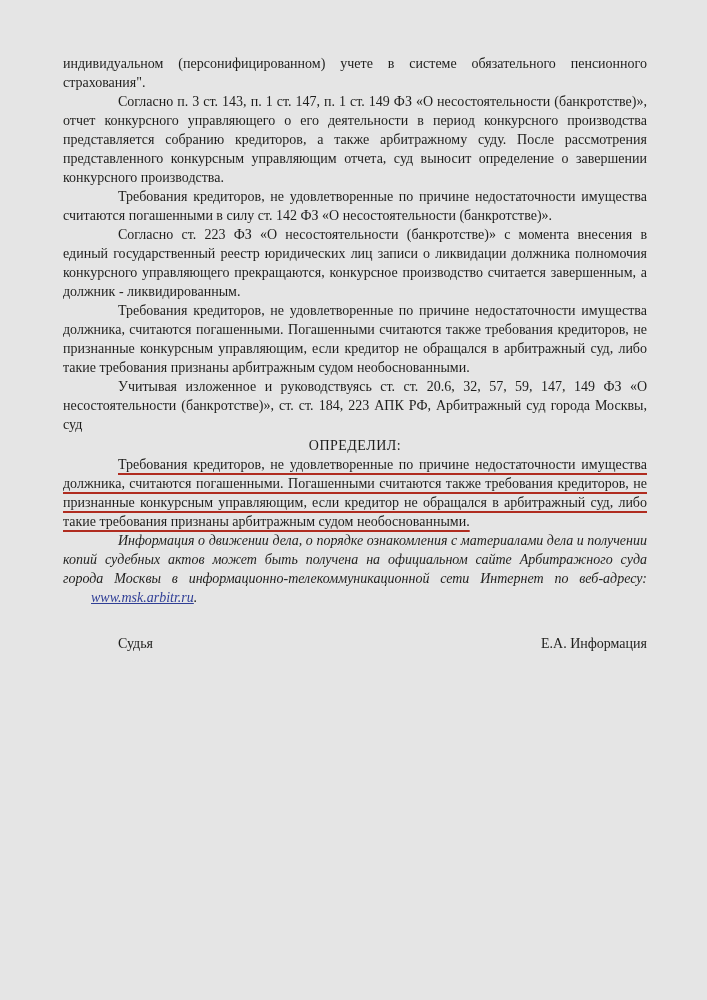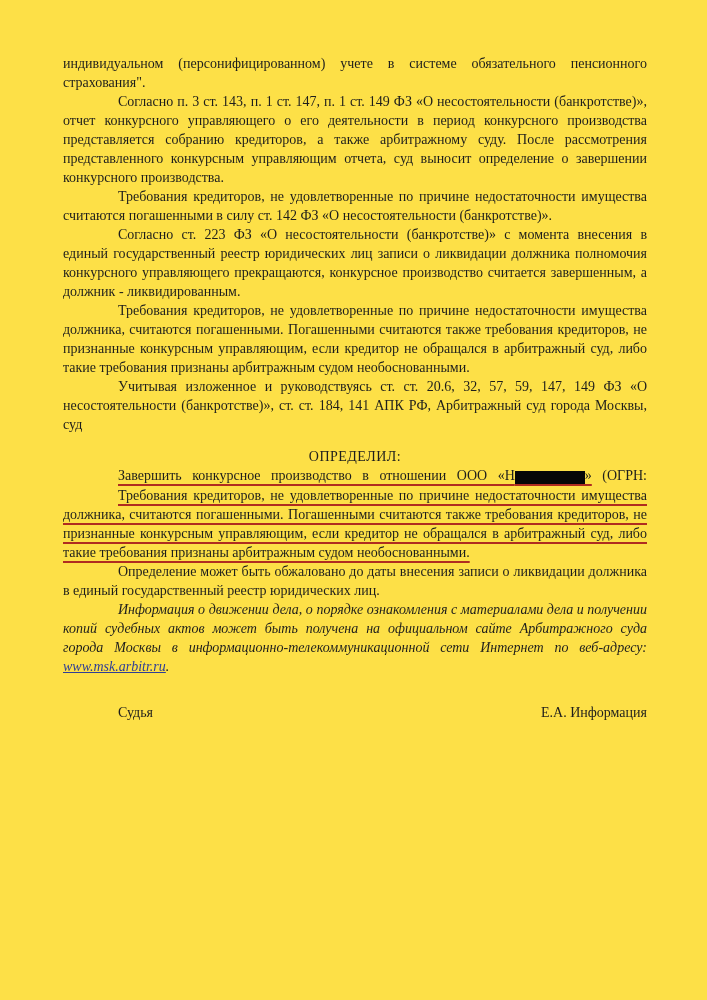--- a/index.html
+++ b/index.html
@@ -7,31 +7,31 @@
     width: 707px;
     height: 1000px;
     background: #fcfcfb;
     overflow: hidden;
   }
   .page {
     box-sizing: border-box;
     width: 707px;
     height: 1000px;
     padding: 54px 60px 0 63px;
-    background: #fde047;
+    background: #e5e5e5;
     color: #1e1e1c;
     font-family: "Liberation Serif", "DejaVu Serif", serif;
     font-size: 14px;
     line-height: 19px;
   }
   p.para { margin: 0; text-align: justify; }
   .ind { text-indent: 55px; }
   .heading {
     text-align: center;
-    margin-top: 13px;
+    margin-top: 2px;
     letter-spacing: 0.5px;
   }
   .line { text-align: justify; }
   .jlast { text-align-last: justify; text-indent: 55px; }
   .u-red {
     text-decoration: underline;
     text-decoration-color: #b02c20;
     text-decoration-thickness: 2px;
     text-underline-offset: 4px;
     text-decoration-skip-ink: none;
@@ -54,20 +54,21 @@
   .r3 { width: 97px; height: 14px; }
   .ub {
     border-bottom: 2px solid #b02c20;
     vertical-align: -6px;
   }
   .italic { font-style: italic; }
   .link {
     color: #2f3e96;
     text-decoration: underline;
     cursor: pointer;
+    margin-left: 28px;
   }
   .signature {
     display: flex;
     justify-content: space-between;
     margin-top: 27px;
     padding-left: 55px;
   }
 </style>
 </head>
 <body>
@@ -77,31 +78,29 @@
   <p class="para">индивидуальном (персонифицированном) учете в системе обязательного пенсионного страхования".</p>
 
   <p class="para ind">Согласно п. 3 ст. 143, п. 1 ст. 147, п. 1 ст. 149 ФЗ «О несостоятельности (банкротстве)», отчет конкурсного управляющего о его деятельности в период конкурсного производства представляется собранию кредиторов, а также арбитражному суду. После рассмотрения представленного конкурсным управляющим отчета, суд выносит определение о завершении конкурсного производства.</p>
 
   <p class="para ind">Требования кредиторов, не удовлетворенные по причине недостаточности имущества считаются погашенными в силу ст. 142 ФЗ «О несостоятельности (банкротстве)».</p>
 
   <p class="para ind">Согласно ст. 223 ФЗ «О несостоятельности (банкротстве)» с момента внесения в единый государственный реестр юридических лиц записи о ликвидации должника полномочия конкурсного управляющего прекращаются, конкурсное производство считается завершенным, а должник - ликвидированным.</p>
 
   <p class="para ind">Требования кредиторов, не удовлетворенные по причине недостаточности имущества должника, считаются погашенными. Погашенными считаются также требования кредиторов, не признанные конкурсным управляющим, если кредитор не обращался в арбитражный суд, либо такие требования признаны арбитражным судом необоснованными.</p>
 
-  <p class="para ind">Учитывая изложенное и руководствуясь ст. ст. 20.6, 32, 57, 59, 147, 149 ФЗ «О несостоятельности (банкротстве)», ст. ст. 184, 141 АПК РФ, Арбитражный суд города Москвы, суд</p>
+  <p class="para ind">Учитывая изложенное и руководствуясь ст. ст. 20.6, 32, 57, 59, 147, 149 ФЗ «О несостоятельности (банкротстве)», ст. ст. 184, 223 АПК РФ, Арбитражный суд города Москвы, суд</p>
 
   <div class="heading">ОПРЕДЕЛИЛ:</div>
 
   <div class="para">
-    <div class="line jlast"><span class="u-red"><span>Завершить конкурсное производство в отношении ООО «Н</span><span class="redact r1 ub"></span><span>»</span></span> <span>(ОГРН:</span></div>
   </div>
 
   <p class="para ind u-red-para">Требования кредиторов, не удовлетворенные по причине недостаточности имущества должника, считаются погашенными. Погашенными считаются также требования кредиторов, не признанные конкурсным управляющим, если кредитор не обращался в арбитражный суд, либо такие требования признаны арбитражным судом необоснованными.</p>
 
-  <p class="para ind">Определение может быть обжаловано до даты внесения записи о ликвидации должника в единый государственный реестр юридических лиц.</p>
 
   <p class="para ind italic"><span>Информация о движении дела, о порядке ознакомления с материалами дела и получении копий судебных актов может быть получена на официальном сайте Арбитражного суда города Москвы в информационно-телекоммуникационной сети Интернет по веб-адресу: </span><a class="link" href="#">www.msk.arbitr.ru</a><span>.</span></p>
 
   <div class="signature">
     <span>Судья</span>
     <span>Е.А. Информация</span>
   </div>
 
 </div>
 

